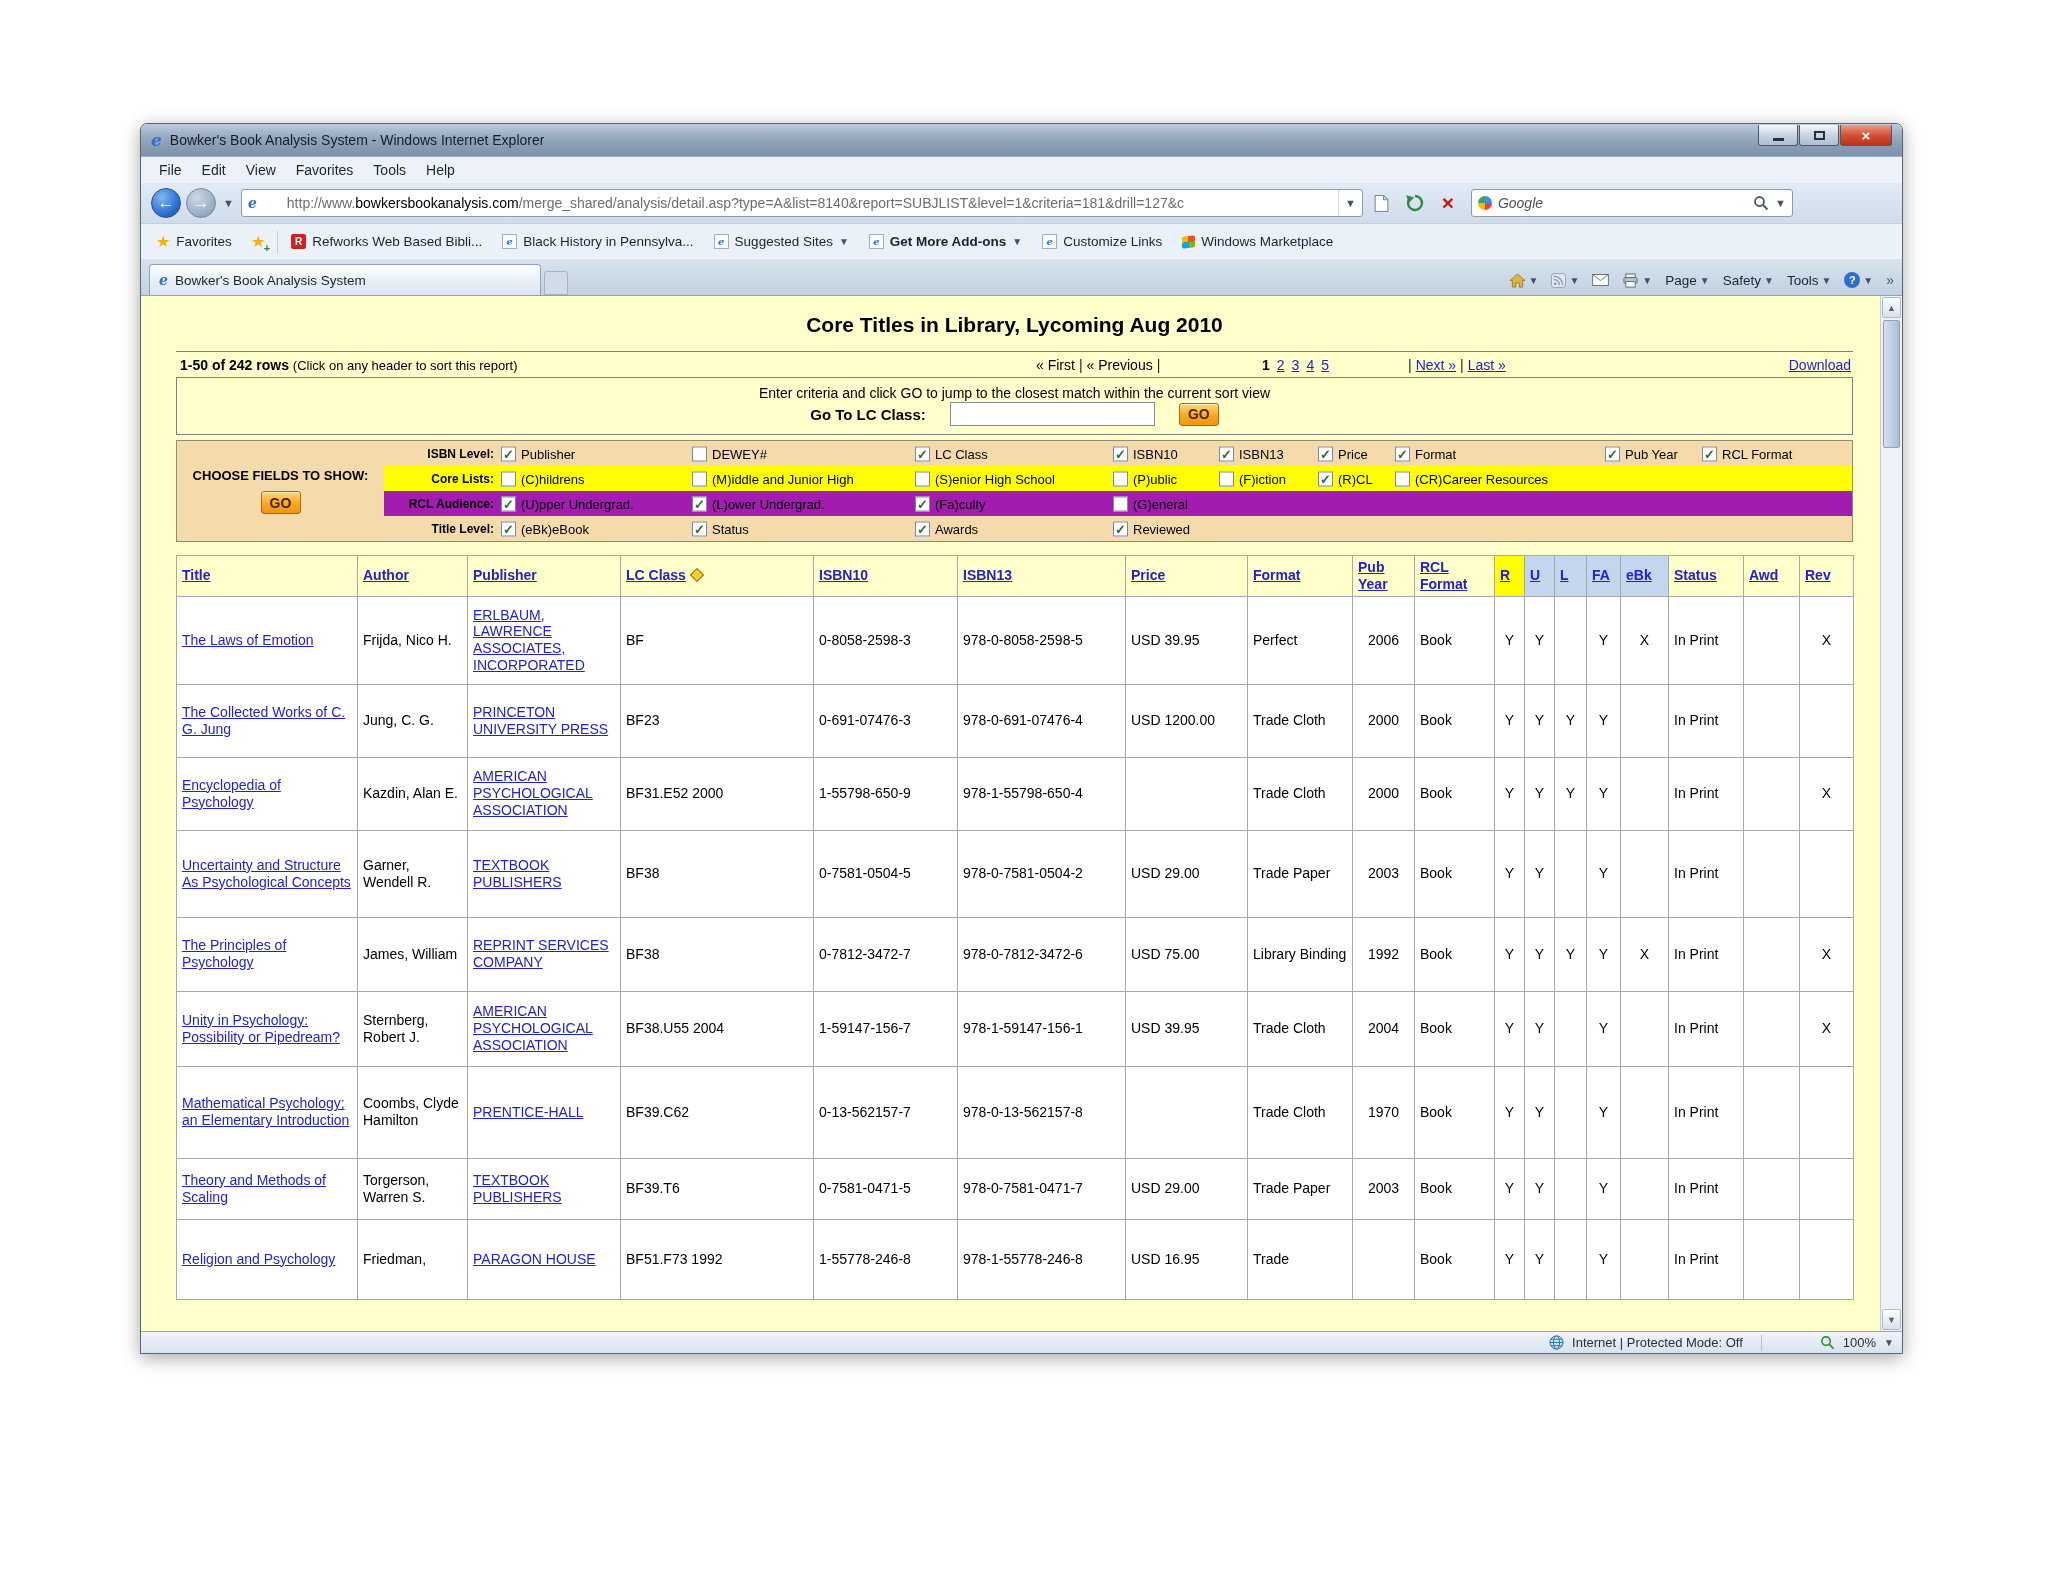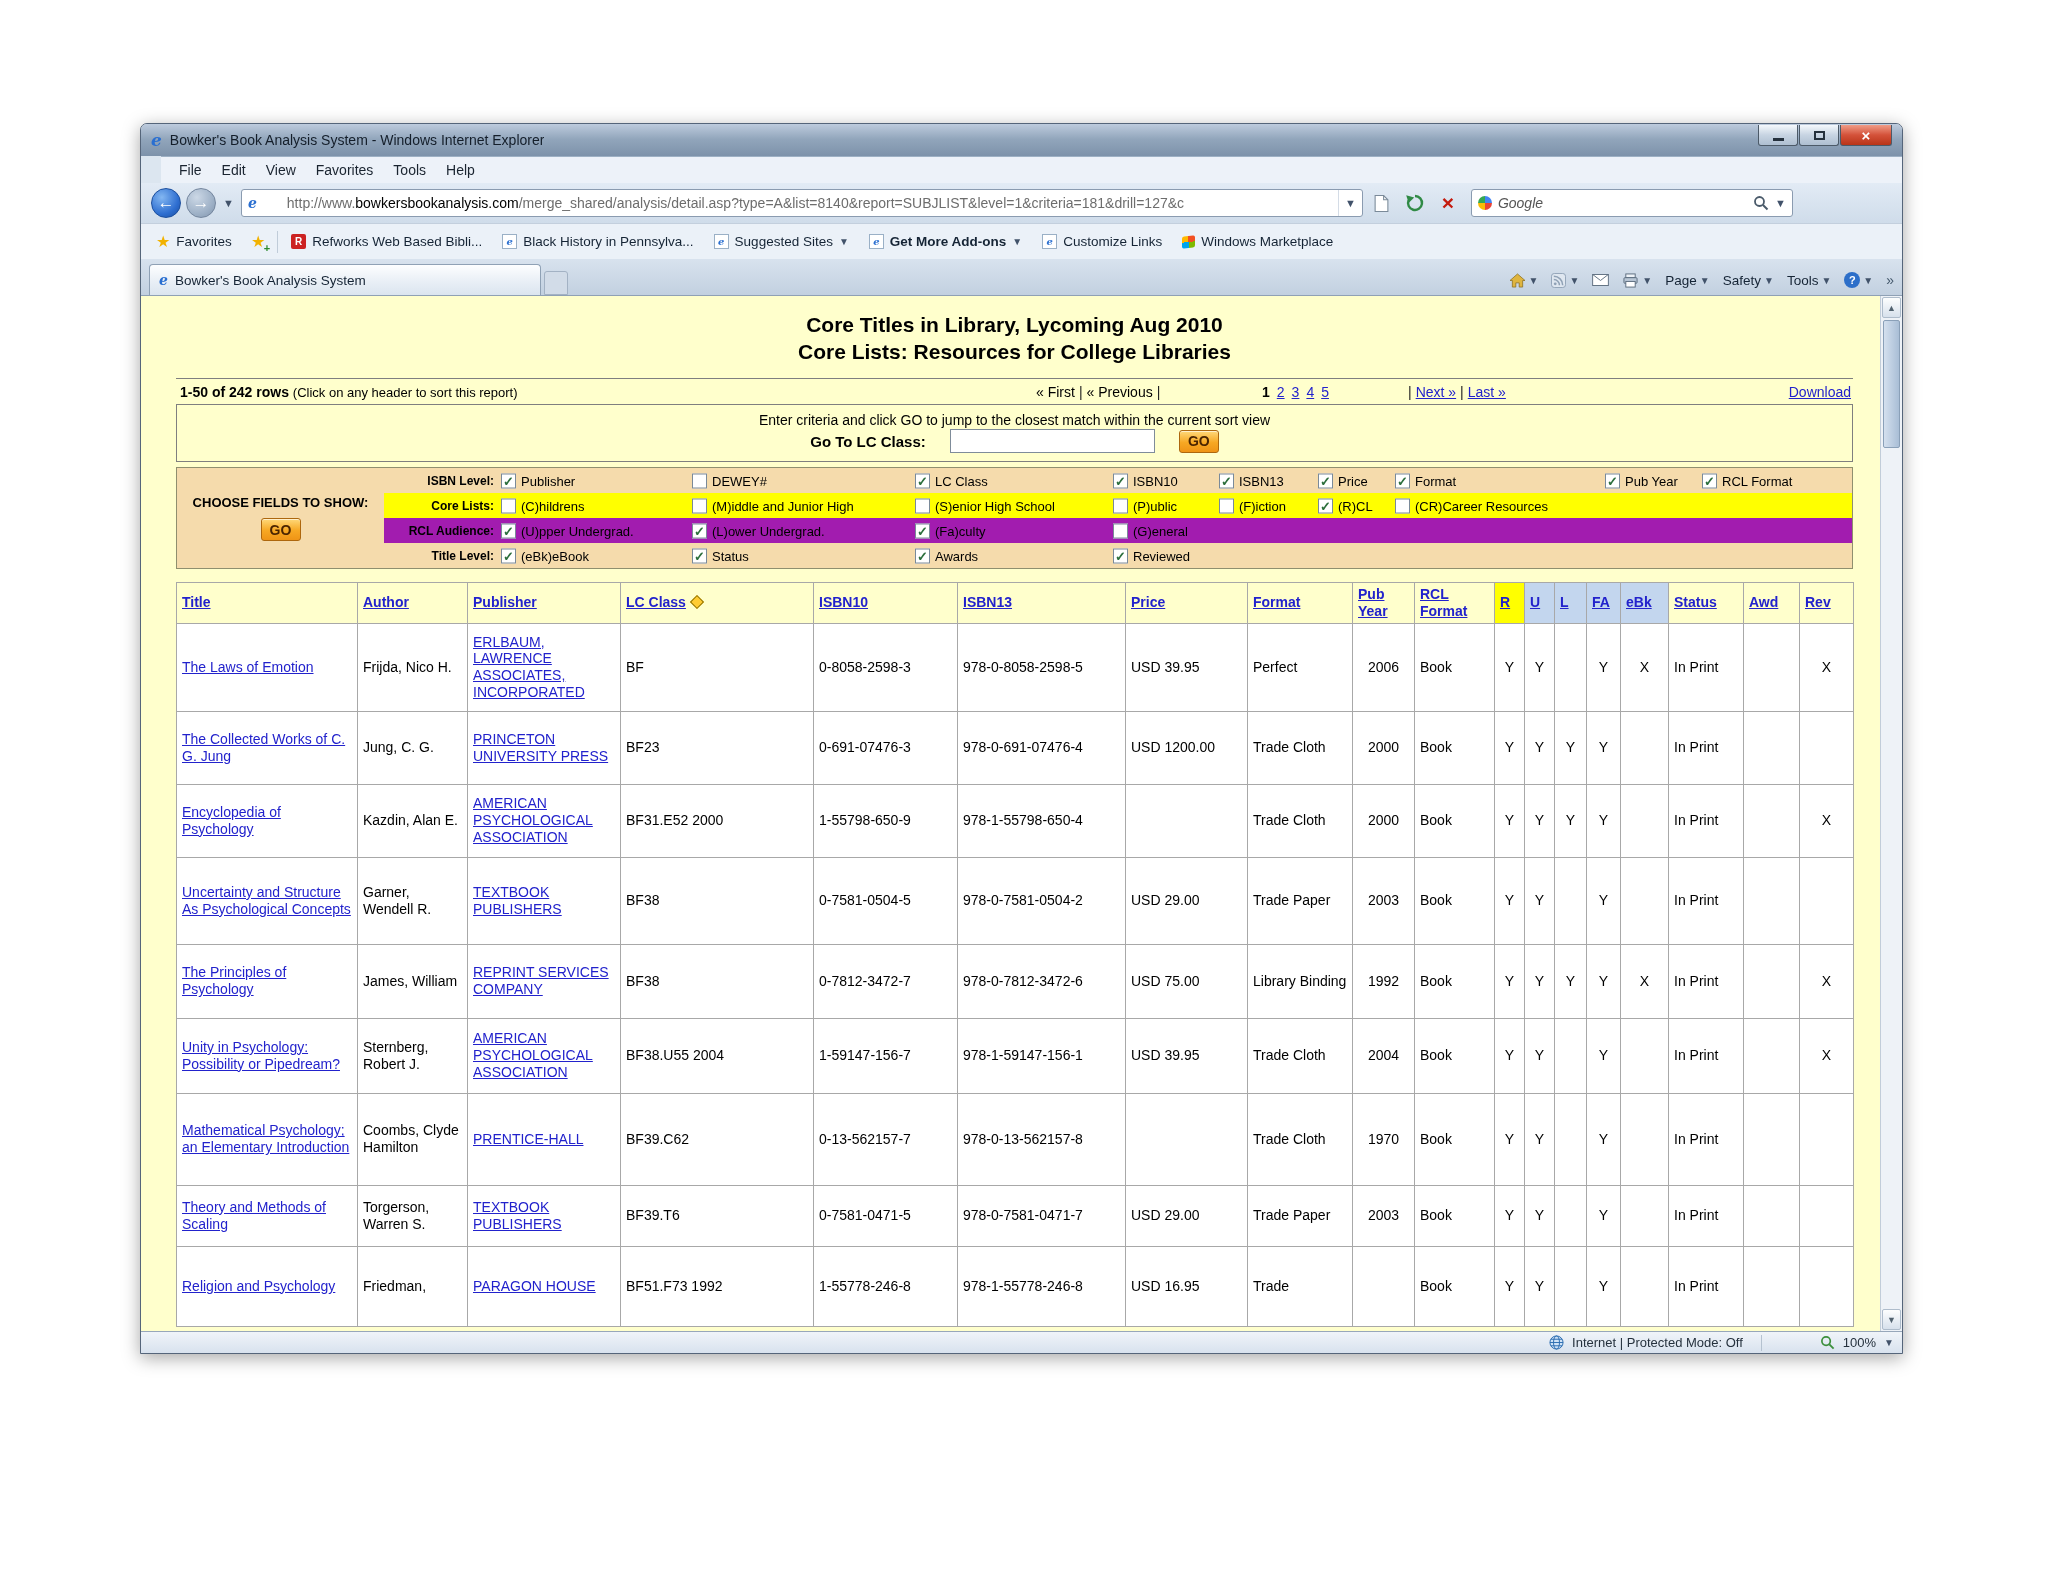--- a/index.html
+++ b/index.html
@@ -18,21 +18,21 @@
   .ie-e.small { font-size:14px; }
   .tb-title { font-size:14px; color:#141e2a; white-space:nowrap; overflow:hidden; }
   .win-controls { position:absolute; top:1px; right:10px; display:flex; }
   .wbtn { width:40px; height:21px; border:1px solid #4c5a68; border-top:none;
           background:linear-gradient(#f4f8fc,#c7d4e2 50%,#aebfd1); display:flex; align-items:center; justify-content:center;
           border-radius:0 0 3px 3px; margin-left:1px; }
   .wbtn .minbar { width:11px; height:3px; background:#25313d; margin-top:9px; }
   .wbtn .maxbox { width:11px; height:9px; border:2px solid #25313d; }
   .wbtn.close { width:52px; background:linear-gradient(#f09c87,#d4523a 50%,#b93418); color:#fff; font-size:15px; font-weight:bold; }
 
-  .menubar { height:27px; flex:0 0 27px; background:#edf2f9; border-top:1px solid #9db0c4; display:flex; align-items:center; padding-left:8px;margin-left:20px; }
+  .menubar { height:27px; flex:0 0 27px; background:#edf2f9; border-top:1px solid #9db0c4; display:flex; align-items:center; padding-left:8px; }
   .menu-item { font-size:14px; color:#1a2430; padding:3px 10px; }
 
   .addressbar { height:40px; flex:0 0 40px; background:linear-gradient(#e2ebf5,#cfdcea); display:flex; align-items:center; padding:0 10px; gap:5px; }
   .navbtn { width:30px; height:30px; border-radius:50%; display:flex; align-items:center; justify-content:center;
             color:#fff; font-size:17px; border:1px solid #1c4f9e;
             background:radial-gradient(circle at 35% 30%, #83b7f2, #2e6ed0 62%, #1b4c9c); }
   .navbtn.fwd { background:radial-gradient(circle at 35% 30%, #ccd8e6, #9db0c6 62%, #8094ac); border-color:#74869e; }
   .nav-dd { font-size:11px; color:#41526a; padding:0 2px; }
   .addr-field { width:1122px; height:28px; background:#fff; border:1px solid #8a9bb0; border-radius:3px;
                 display:flex; align-items:center; padding:0 6px; gap:6px; overflow:hidden; }
@@ -323,21 +323,20 @@
           <span class="dd">▼</span>
         </div>
         <span class="chev">»</span>
       </div>
     </div>
 
     <div class="content">
       <div class="pageArea">
         <div class="heading">
           <div>Core Titles in Library, Lycoming Aug 2010</div>
-          <div>Core Lists: Resources for College Libraries</div>
         </div>
 
         <div class="pagebar">
           <span class="rows-info"><b>1-50 of 242 rows</b> <span class="hint">(Click on any header to sort this report)</span></span>
           <span class="nav-first">
             <span>« First</span><span class="sep">|</span><span>« Previous</span><span class="sep">|</span>
           </span>
           <span class="nav-pages">
             <span class="pg-cur">1</span>
             <span class="plink">2</span>

